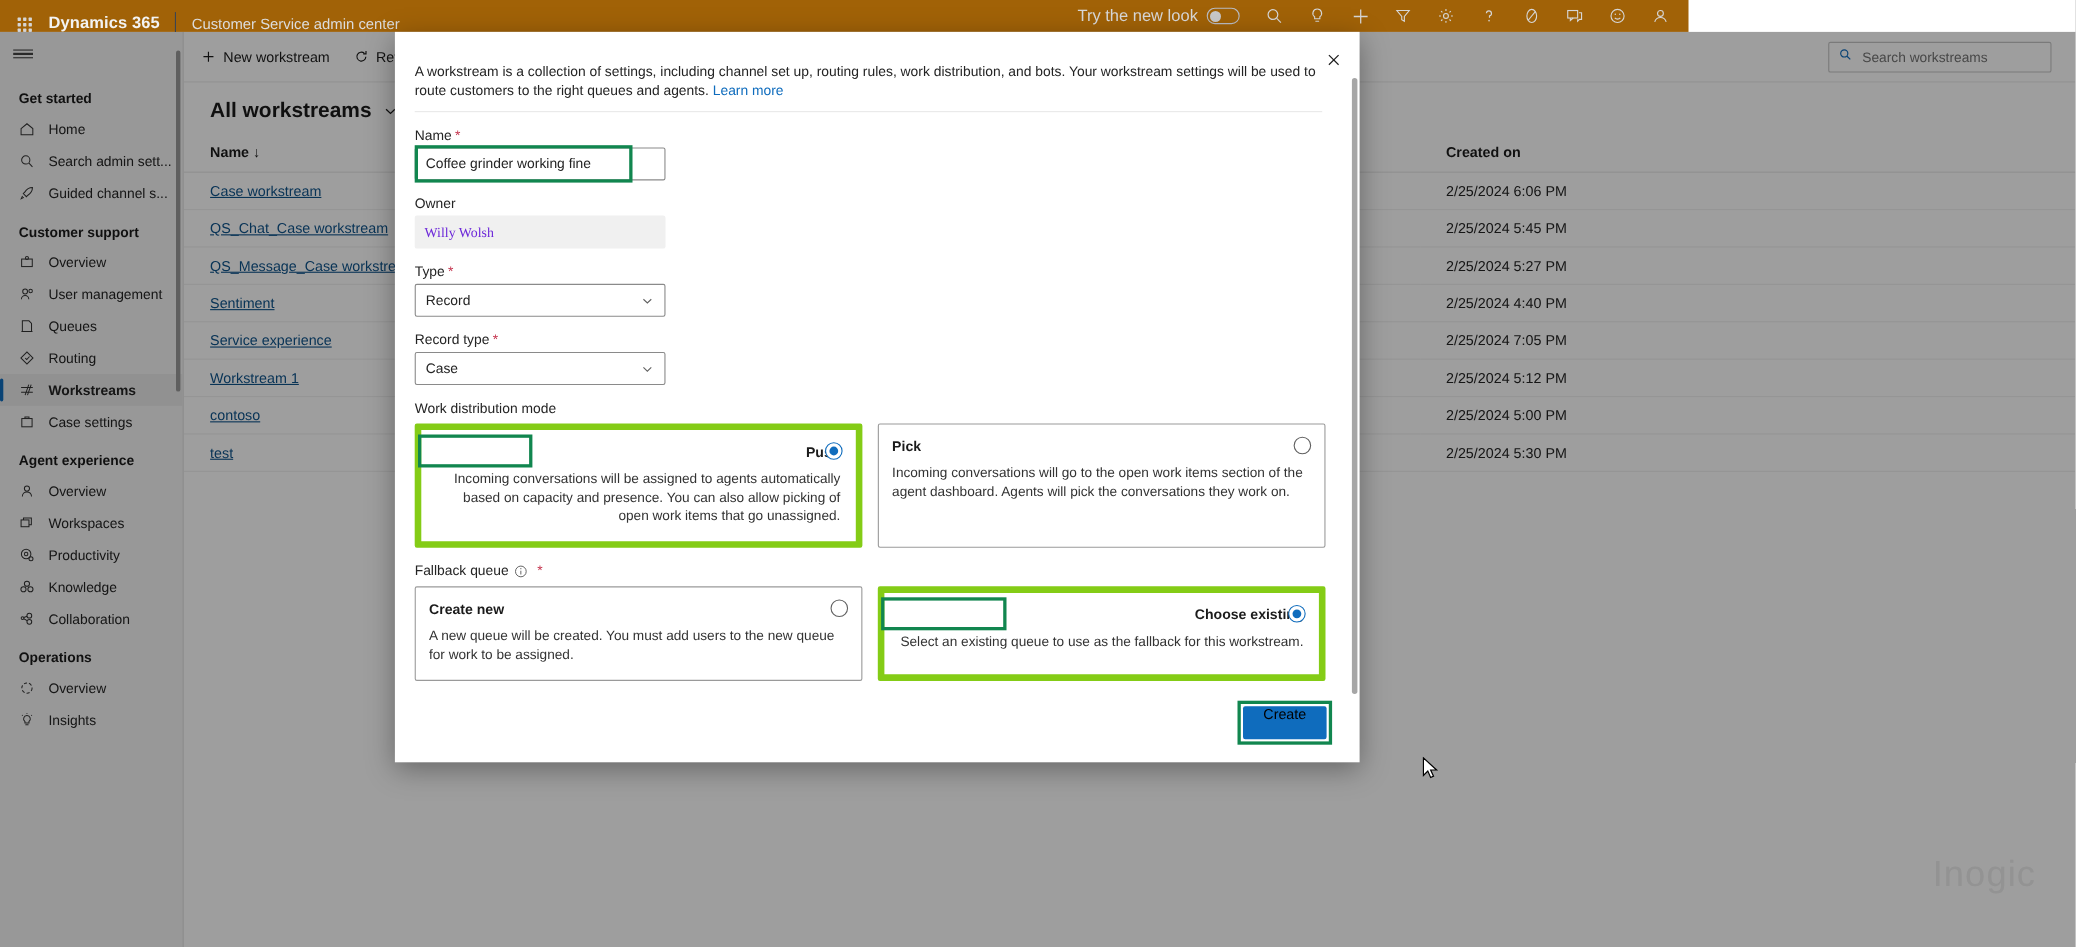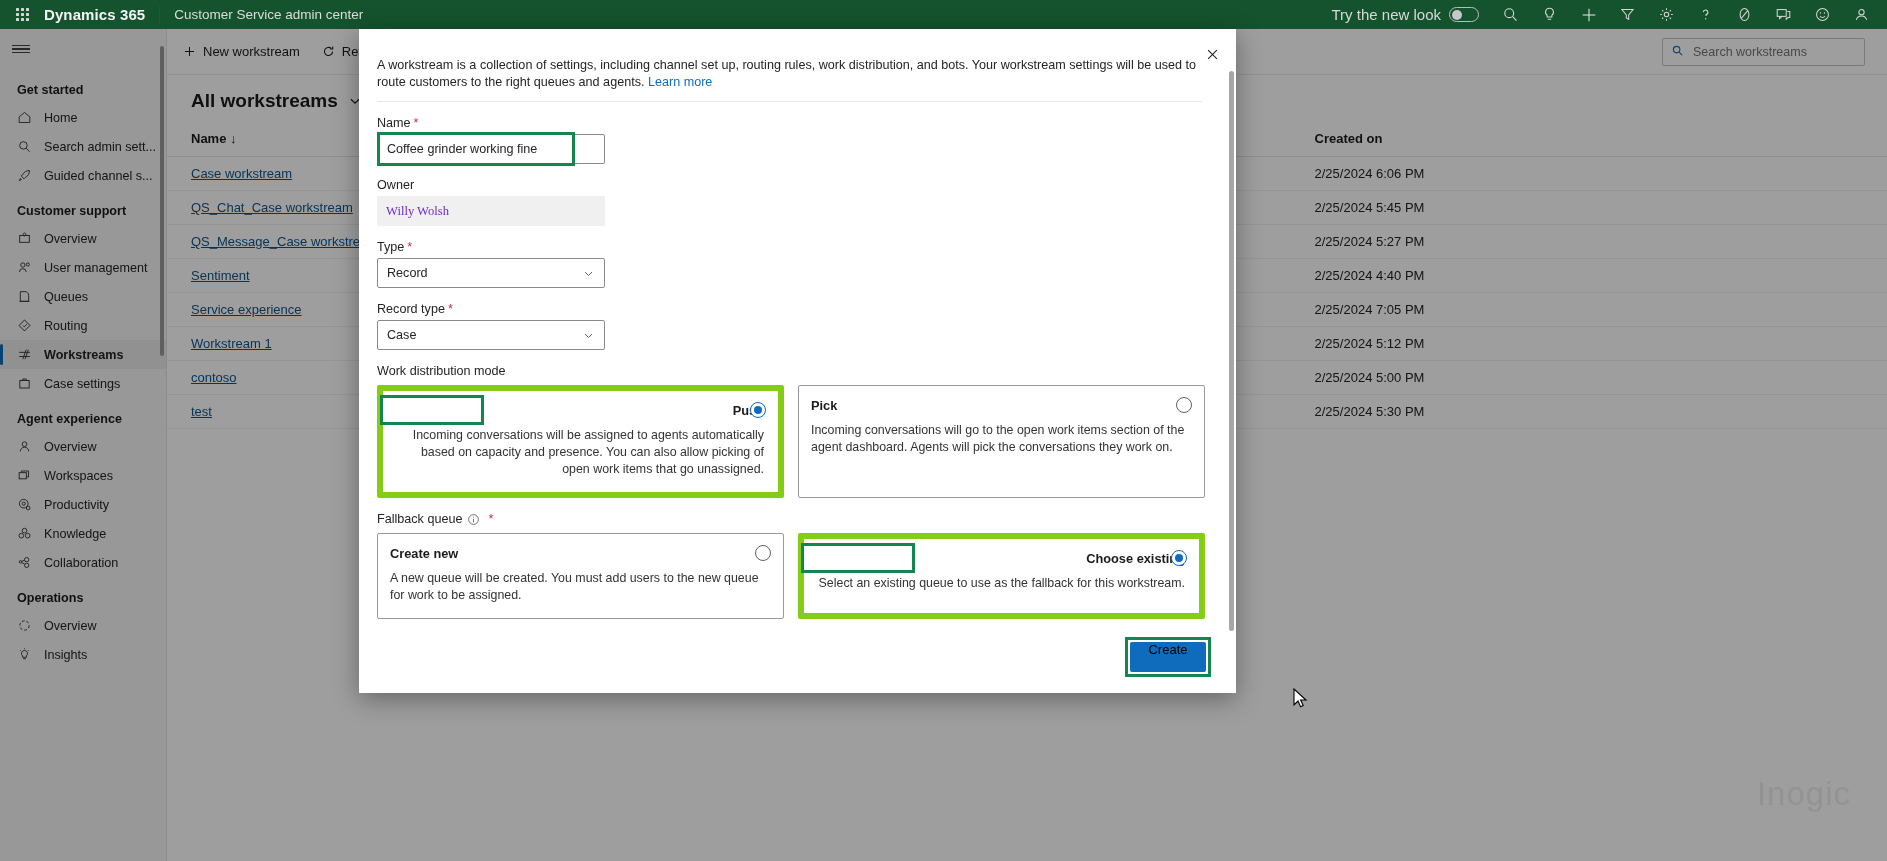--- a/index.html
+++ b/index.html
@@ -7,22 +7,22 @@
   body {
     width:1887px; height:861px;
     font-family:"Liberation Sans", sans-serif;
     background:#ffffff;
     overflow:hidden;
     position:relative;
   }
 
   
   .topbar{
-    position:absolute; top:0; left:0; width:1887px; height:29px;
-    background:#14532d; display:flex; align-items:center;
+    position:absolute; top:0; left:0; width:1535px; height:29px;
+    background:#a16207; display:flex; align-items:flex-end;
     color:#e6e6e6; z-index:5;
   }
   .waffle{ width:44px; display:flex; align-items:center; justify-content:center; cursor:pointer;}
   .waffle-grid{ display:grid; grid-template-columns:repeat(3,3px); grid-template-rows:repeat(3,3px); gap:2px;}
   .waffle-grid i{ background:#d6d6d6; width:3px; height:3px; display:block; border-radius:0.5px;}
   .brand{ font-size:15px; font-weight:bold; letter-spacing:.1px; color:#f3f3f3; padding-right:14px;}
   .vsep{ width:1px; height:18px; background:#3b4452; margin:0 14px 0 0;}
   .appname{ font-size:13.5px; color:#dcdcdc; font-weight:400;}
   .topright{ margin-left:auto; display:flex; align-items:center; height:29px; padding-right:6px;}
   .trylook{ font-size:15px; color:#d8d8d8; margin-right:8px;}

